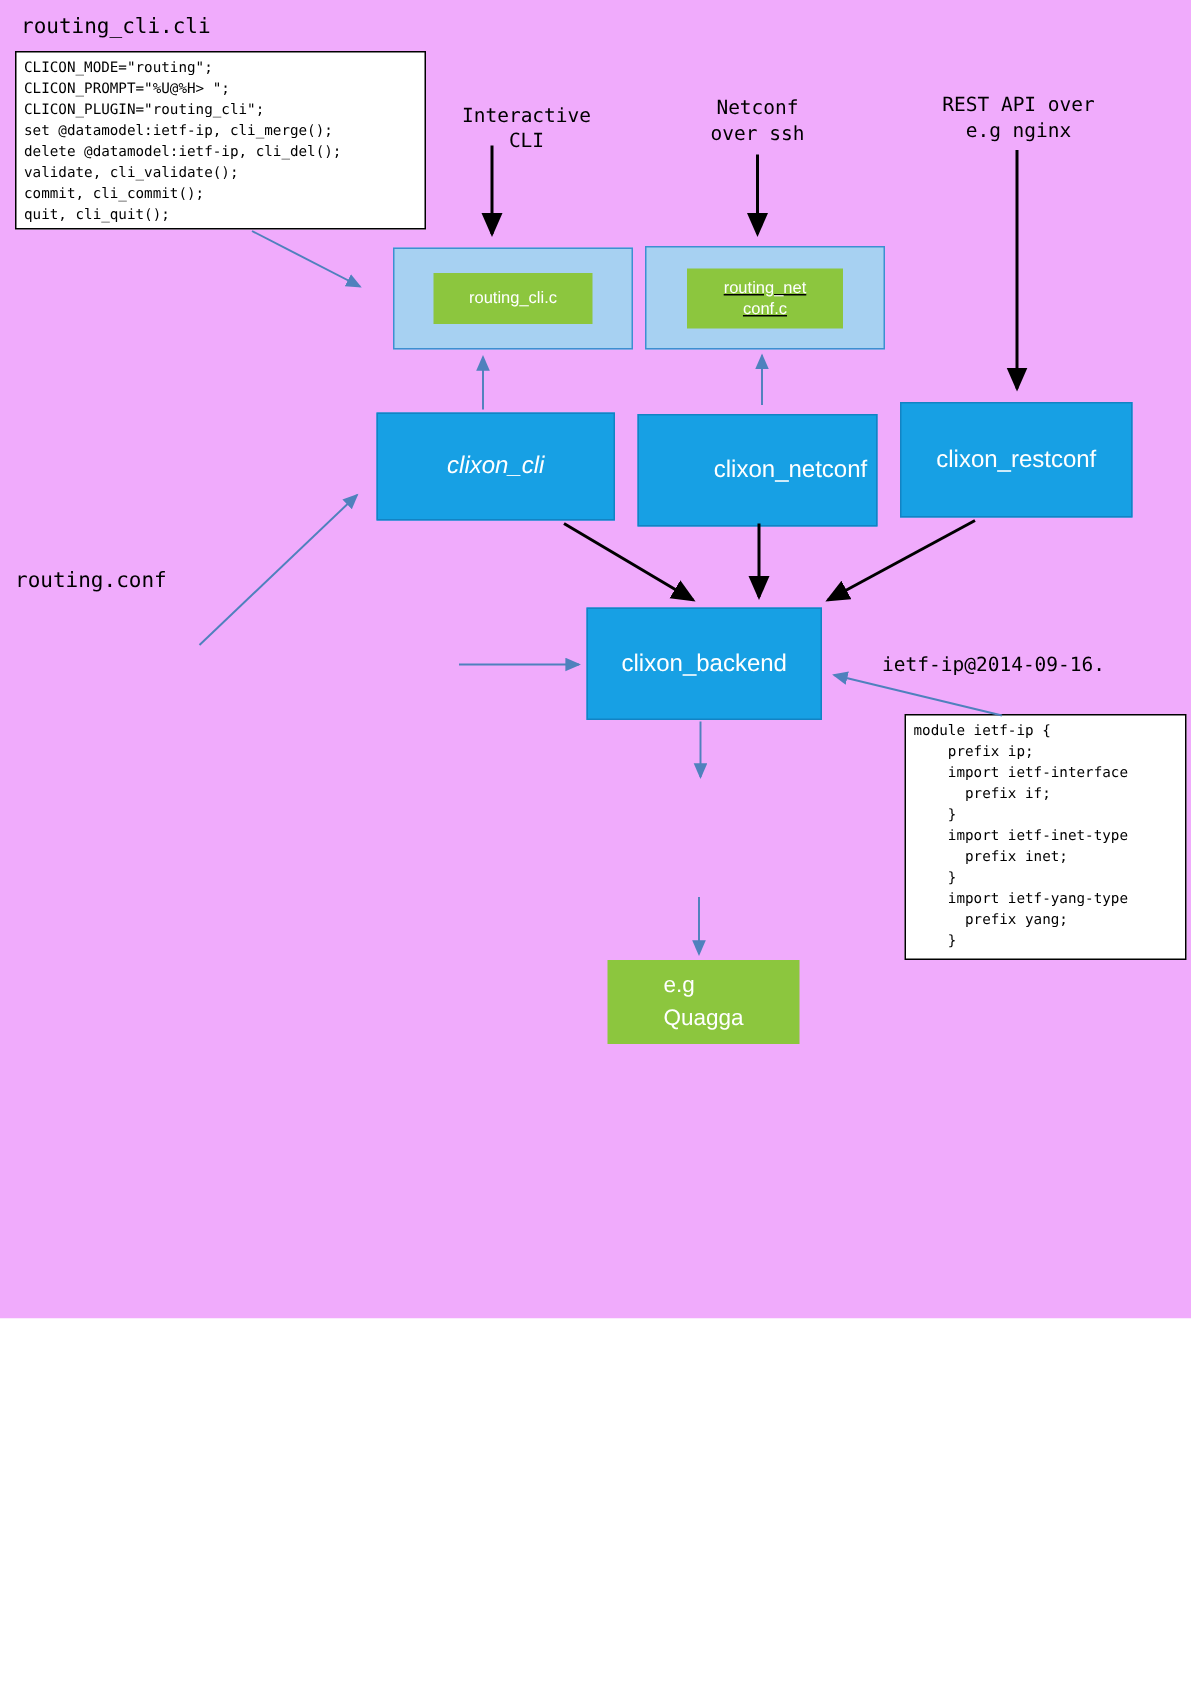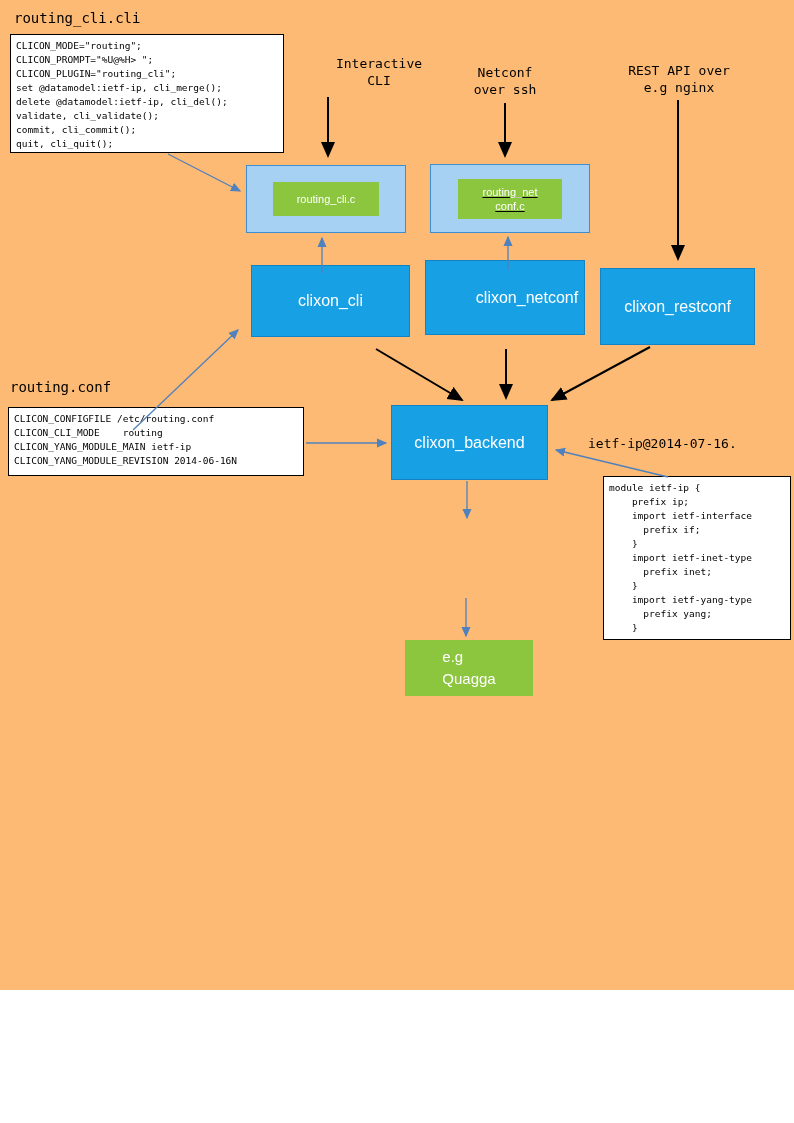--- a/index.html
+++ b/index.html
@@ -1,16 +1,16 @@
 <!DOCTYPE html>
 <html style="--box-blue: #17a0e4; --box-blue-border: #1283c4; --box-light-blue: #a7d1f2; --box-light-border: #3d8fd1; --box-green: #8cc63e; --arrow-blue: #4f81bd; --arrow-black: #000000;"><head>
 <meta charset="utf-8">
 <style>
   html,body{margin:0;padding:0;background:#fff;}
-  #page{position:relative;width:794px;height:990px;background:#fdba74;overflow:hidden;
+  #page{position:relative;width:794px;height:879px;background:#f0abfc;overflow:hidden;
         font-family:"Liberation Sans",sans-serif;}
 
   .title-label{position:absolute;font-family:"DejaVu Sans Mono","Liberation Mono",monospace;
                font-size:14px;color:#000;white-space:pre;}
 
   .code-box{position:absolute;border:1px solid #000;background:#fff;
             font-family:"DejaVu Sans Mono","Liberation Mono",monospace;
             font-size:9.5px;line-height:14px;white-space:pre;overflow:hidden;
             padding:4px 5px;color:#000;box-sizing:border-box;}
 
@@ -46,48 +46,44 @@
   <div class="title-label" style="left:14px;top:10px;">routing_cli.cli</div>
   <div class="code-box" style="left:10px;top:34px;width:274px;height:119px;">CLICON_MODE="routing";
 CLICON_PROMPT="%U@%H&gt; ";
 CLICON_PLUGIN="routing_cli";
 set @datamodel:ietf-ip, cli_merge();
 delete @datamodel:ietf-ip, cli_del();
 validate, cli_validate();
 commit, cli_commit();
 quit, cli_quit();</div>
 
-  <div class="arrow-label" style="left:301px;top:55px;width:100px;margin-left:28px;">Interactive
+  <div class="arrow-label" style="left:301px;top:69px;width:100px;">Interactive
 CLI</div>
   <div class="arrow-label" style="left:455px;top:64px;width:100px;">Netconf
 over ssh</div>
   <div class="arrow-label" style="left:618px;top:62px;width:122px;">REST API over
 e.g nginx</div>
 
-  <div class="light-box" style="left:246px;top:165px;width:160px;height:68px;">
+  <div class="light-box" style="left:262px;top:165px;width:160px;height:68px;">
     <div class="green-chip" style="width:106px;height:34px;">routing_cli.c</div>
   </div>
   <div class="light-box" style="left:430px;top:164px;width:160px;height:69px;text-decoration:underline;">
     <div class="green-chip" style="width:104px;height:40px;">routing_net
 conf.c</div>
   </div>
 
-  <div class="blue-box" style="left:251px;top:265px;width:159px;height:72px;">clixon_cli</div>
-  <div class="blue-box" style="left:425px;top:260px;width:160px;height:75px;padding-left:44px;">clixon_netconf</div>
+  <div class="blue-box" style="left:251px;top:275px;width:159px;height:72px;font-style:italic;">clixon_cli</div>
+  <div class="blue-box" style="left:425px;top:276px;width:160px;height:75px;padding-left:44px;">clixon_netconf</div>
   <div class="blue-box" style="left:600px;top:268px;width:155px;height:77px;">clixon_restconf</div>
 
   <div class="title-label" style="left:10px;top:379px;">routing.conf</div>
-  <div class="code-box" style="left:8px;top:407px;width:296px;height:69px;">CLICON_CONFIGFILE /etc/routing.conf
-CLICON_CLI_MODE    routing
-CLICON_YANG_MODULE_MAIN ietf-ip
-CLICON_YANG_MODULE_REVISION 2014-06-16N</div>
 
   <div class="blue-box" style="left:391px;top:405px;width:157px;height:75px;">clixon_backend</div>
 
-  <div class="title-label" style="left:588px;top:436px;font-size:13px;">ietf-ip@2014-07-16.</div>
+  <div class="title-label" style="left:588px;top:436px;font-size:13px;">ietf-ip@2014-09-16.</div>
   <div class="code-box" style="left:567px;top:476px;width:188px;height:164px;margin-left:36px;">module ietf-ip {
     prefix ip;
     import ietf-interface
       prefix if;
     }
     import ietf-inet-type
       prefix inet;
     }
     import ietf-yang-type
       prefix yang;

